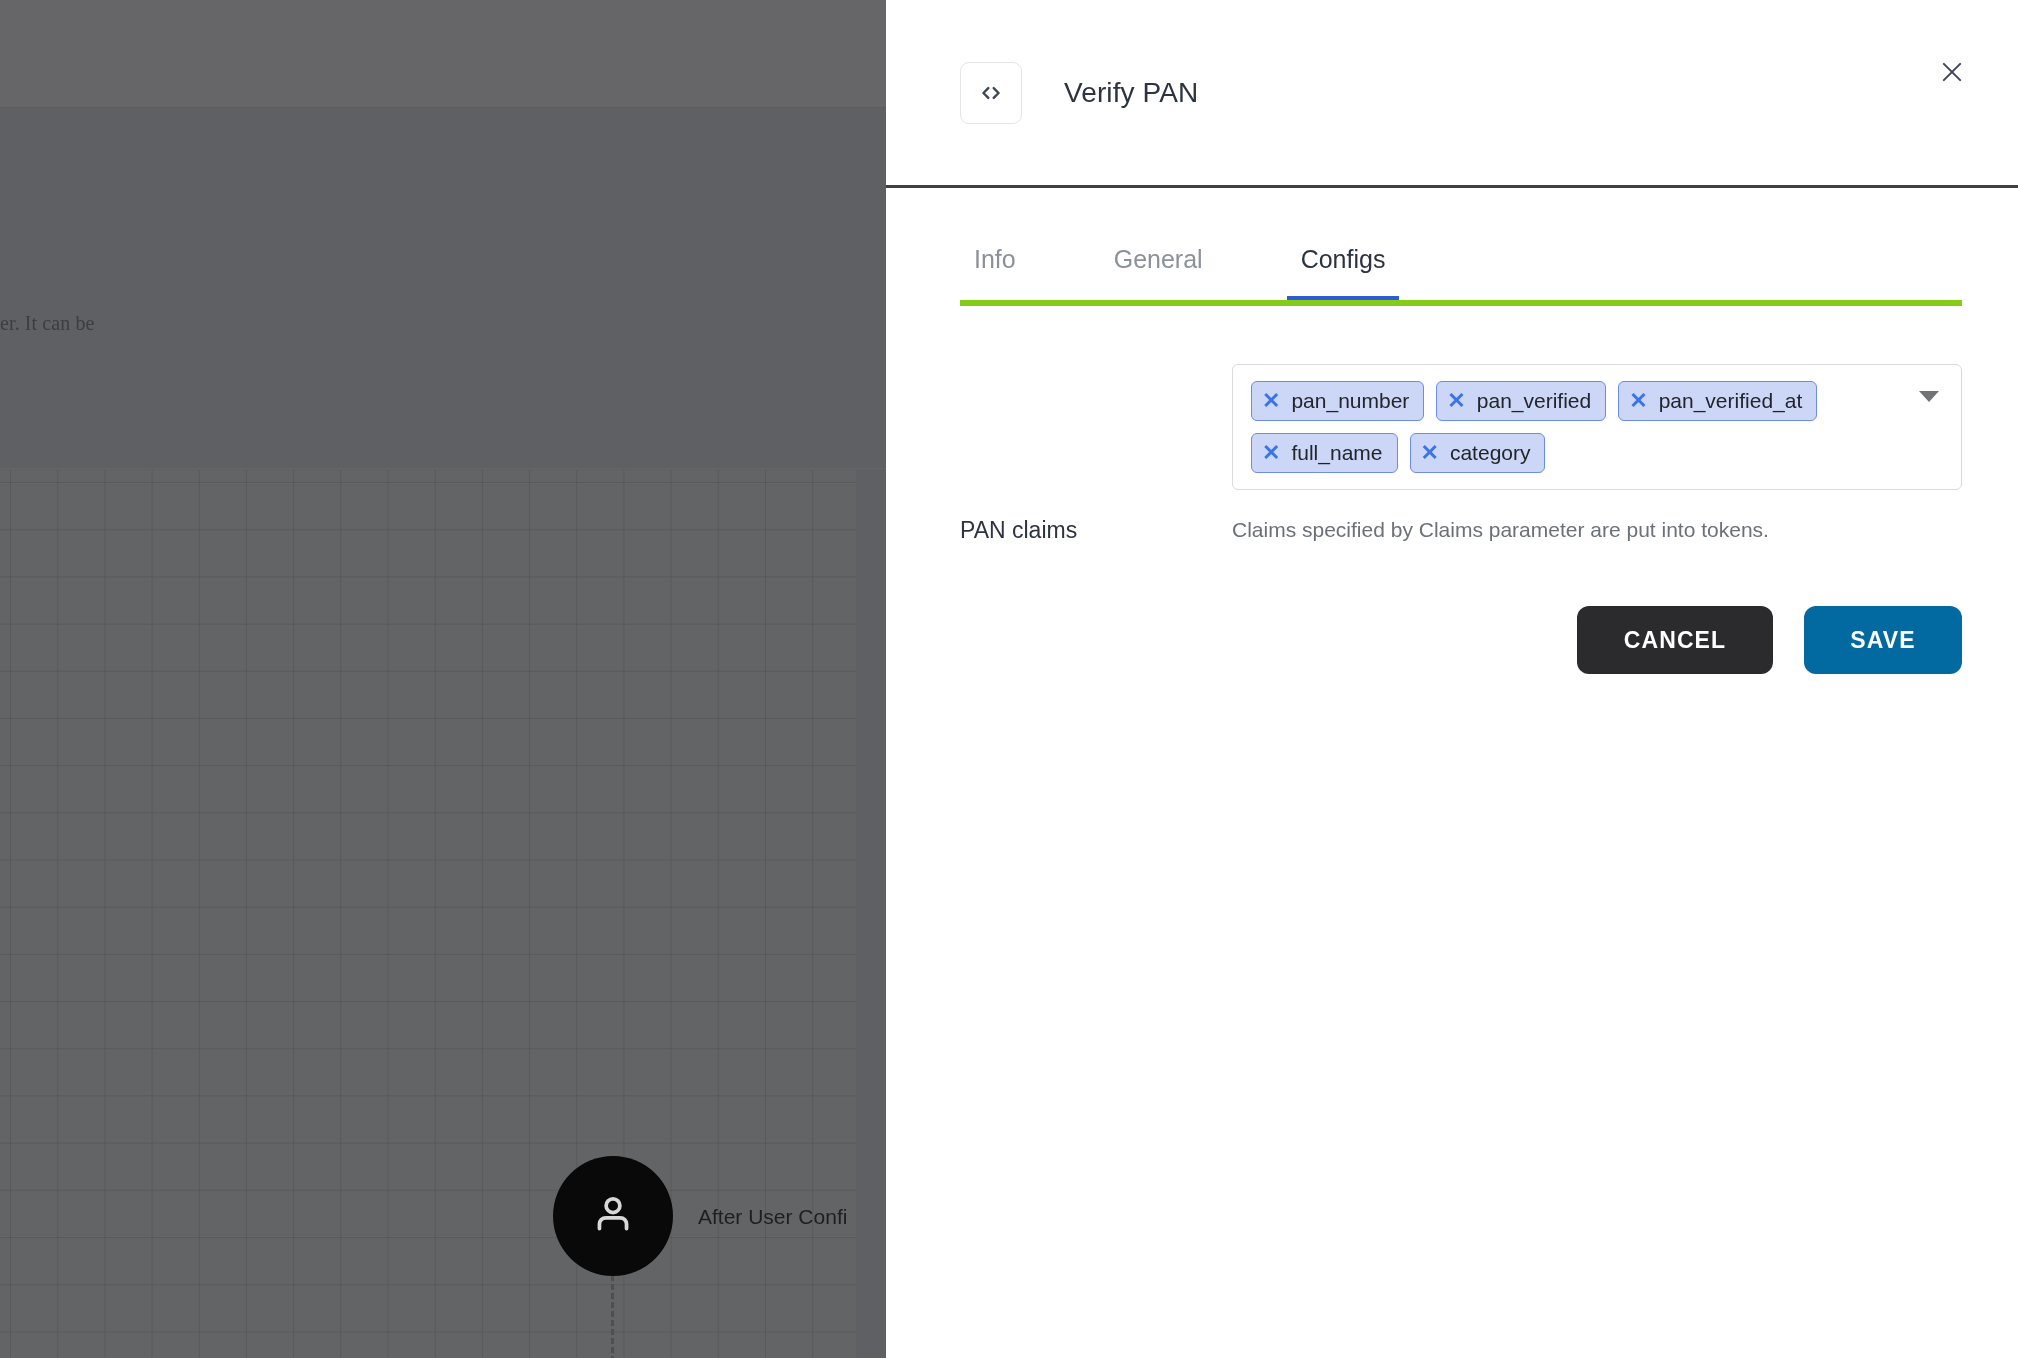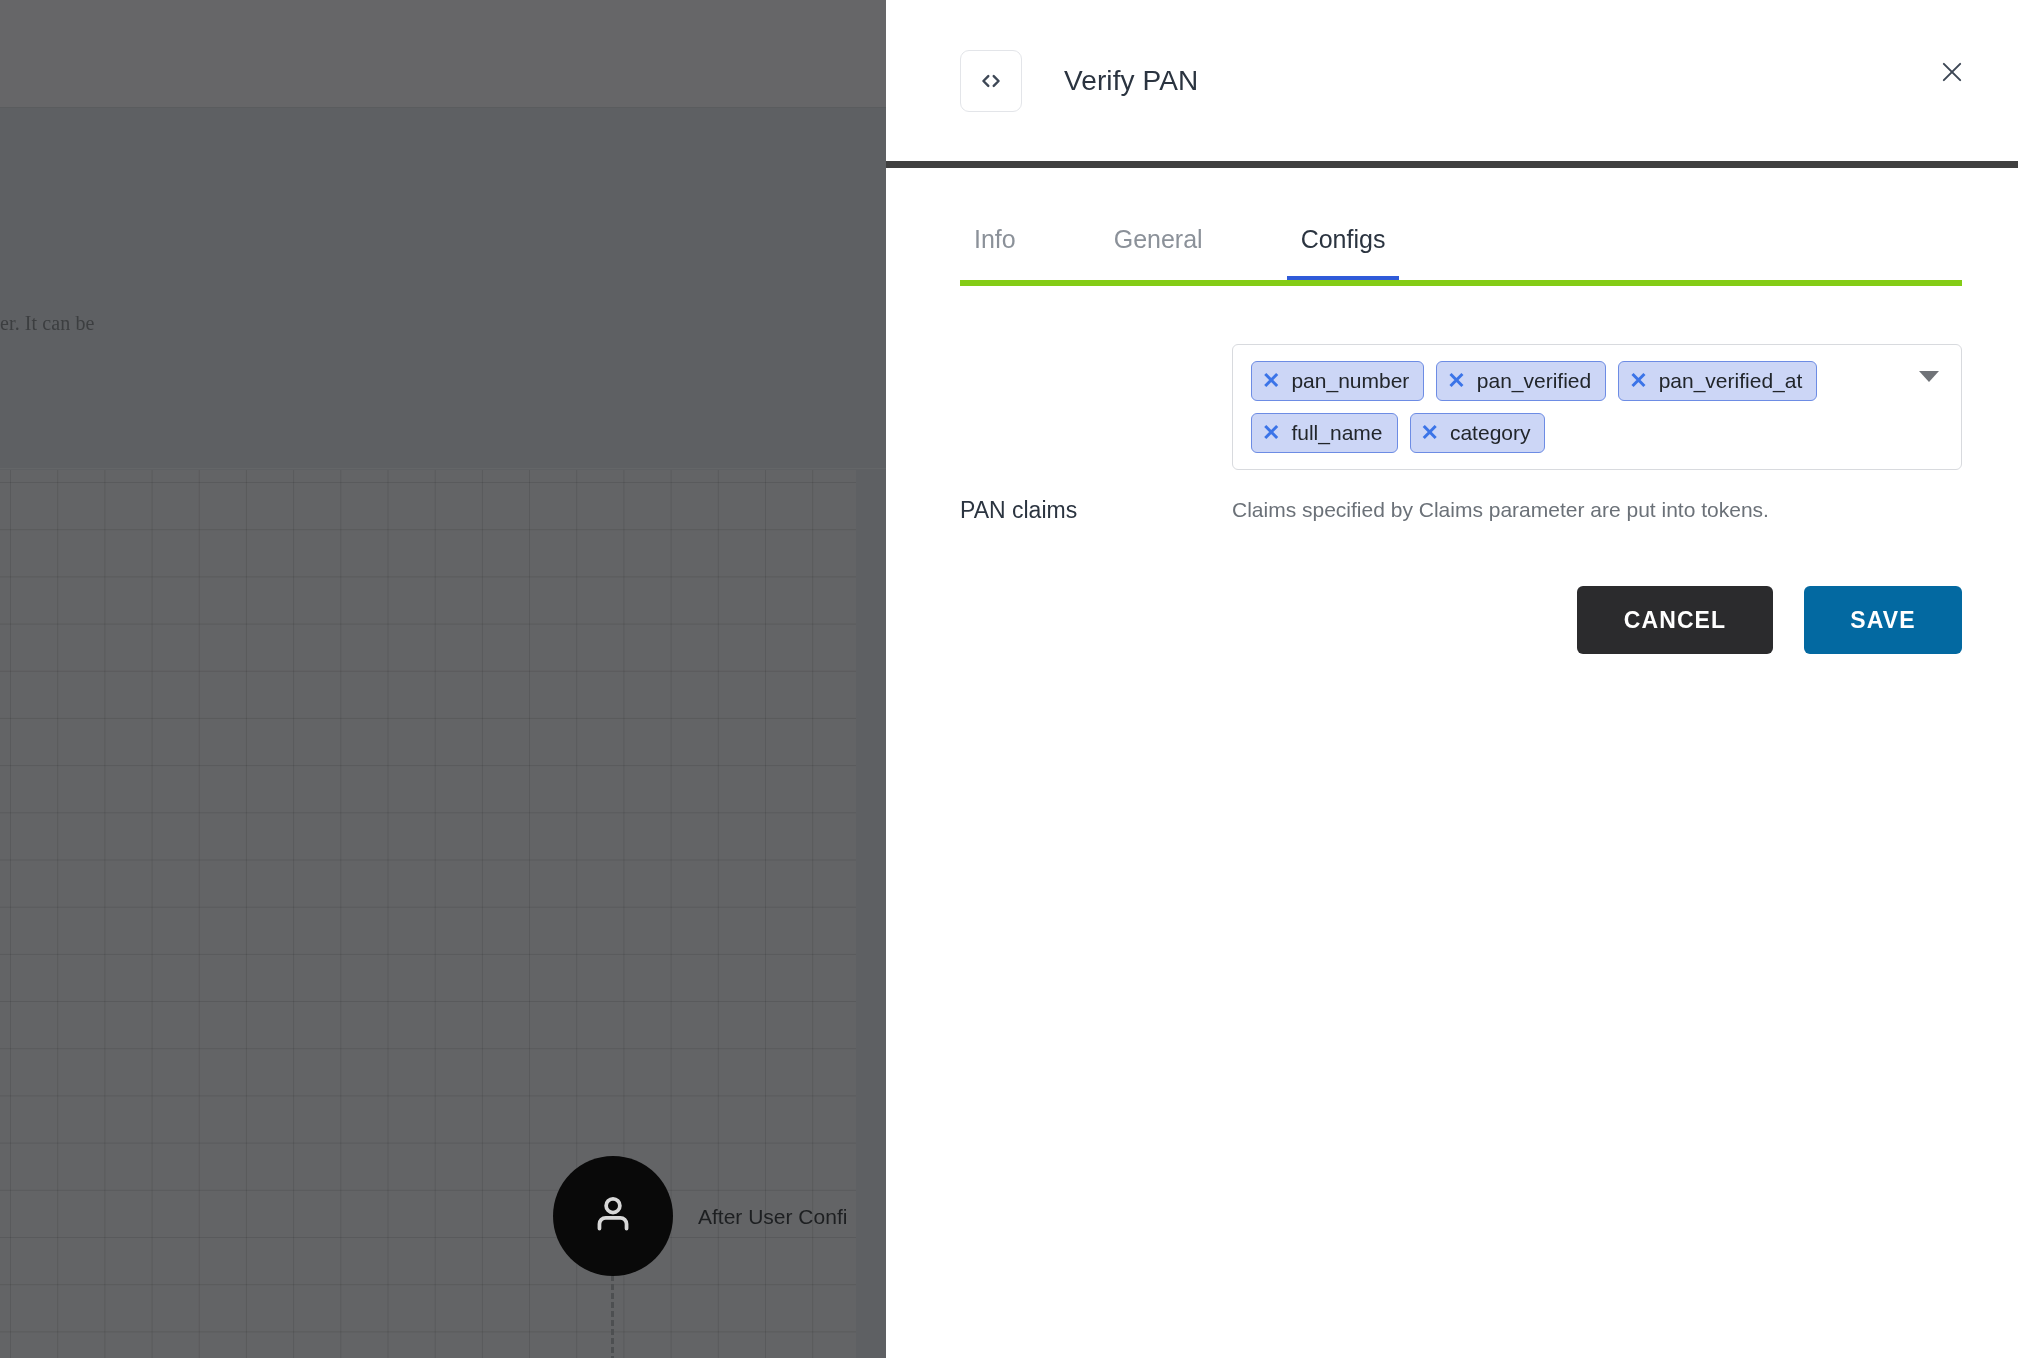--- a/index.html
+++ b/index.html
@@ -62,22 +62,22 @@
   }
 
   
   #drawer {
     position: absolute; right: 0; top: 0;
     width: 1132px; height: 1358px;
     background: #ffffff;
   }
   #drawer-header {
     position: relative;
-    height: 168px;
-    border-bottom: 7px solid #404040;
+    height: 188px;
+    border-bottom: 3px solid #404040;
     display: flex; align-items: center;
     padding: 0 0 0 74px;
   }
   #code-icon-box {
     width: 62px; height: 62px;
     border: 1px solid #e3e5e9; border-radius: 9px;
     display: flex; align-items: center; justify-content: center;
     background: #fff; flex: none;
   }
   #code-icon-box svg { width: 26px; height: 26px; }
@@ -161,21 +161,21 @@
     font-size: 21px; color: #6b7178;
   }
 
   
   #btn-row {
     display: flex; justify-content: flex-end;
     gap: 31px;
     margin-top: 64px;
   }
   .btn {
-    border: none; border-radius: 6px;
+    border: none; border-radius: 12px;
     height: 68px; min-width: 196px;
     font-family: "Liberation Sans", sans-serif;
     font-size: 23px; font-weight: 700;
     letter-spacing: 1.1px;
     cursor: pointer;
     color: #fff;
   }
   #cancel-btn { background: #2b2b2d; }
   #save-btn { background: #0369a1; min-width: 158px; }
 </style>

